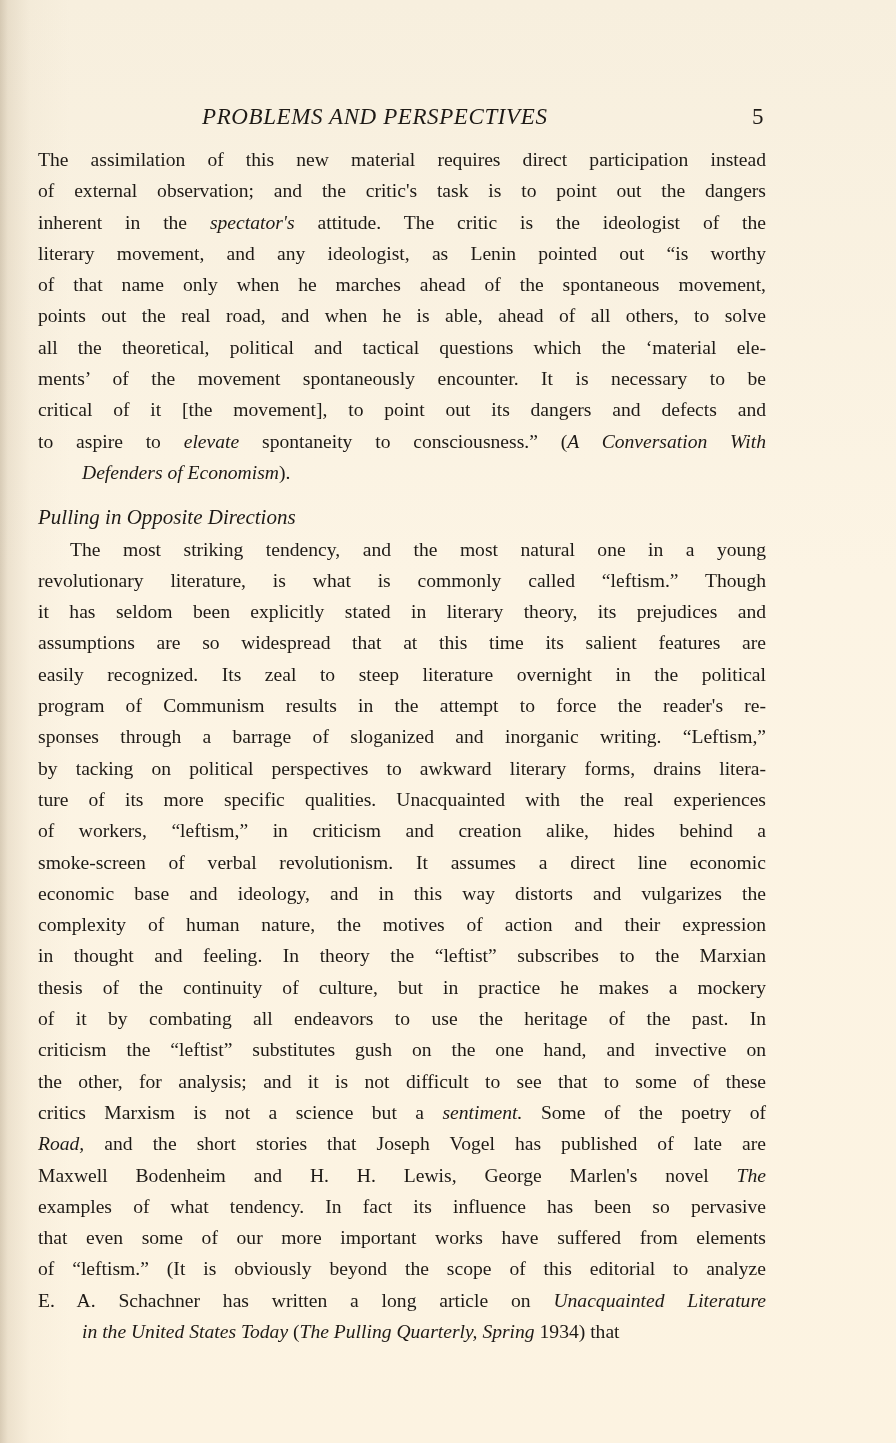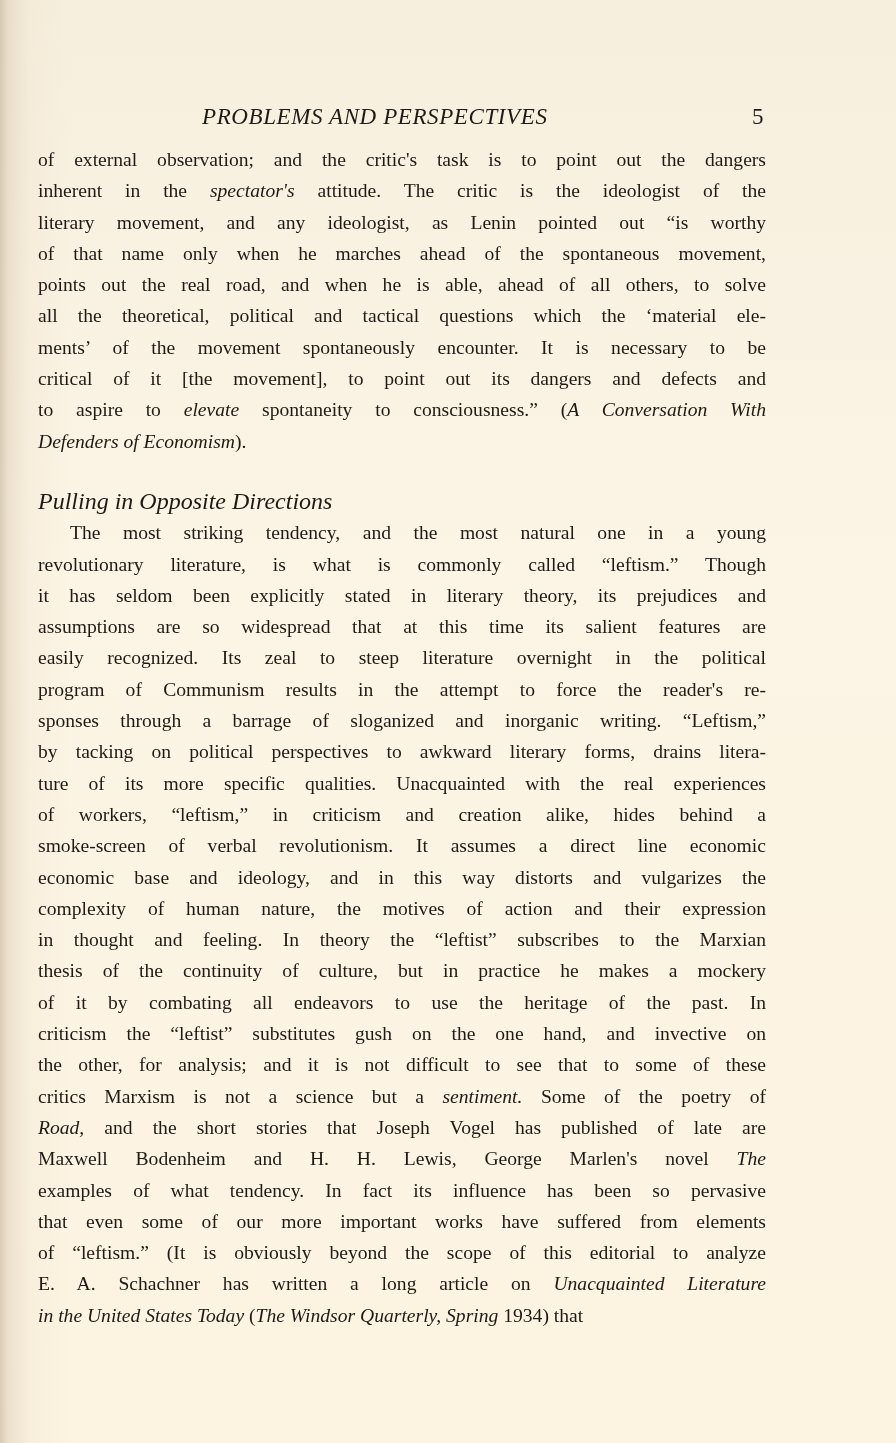--- a/index.html
+++ b/index.html
@@ -60,44 +60,46 @@
     }
     .line {
       display: block;
       height: 31.3px;
       white-space: nowrap;
       text-align: justify;
       text-align-last: justify;
     }
     .line.last {
       text-align-last: left;
+      margin-left: 44px;
     }
     .line.indent {
       padding-left: 32px;
     }
     .section-heading {
       display: block;
       height: 31.3px;
       font-style: italic;
-      margin-top: 29px;
-      font-size: 24px;
+      margin-top: 14px;
+      font-size: 21px;
     }
     em { font-style: italic; }
   </style>
 </head>
 <body>
 
 <div class="page">
   <div class="running-head">
     <span class="running-title">PROBLEMS AND PERSPECTIVES</span>
     <span class="page-number">5</span>
   </div>
 
   <div class="text-block">
     <div id="para1">
+        <span class="line">The assimilation of this new material requires direct participation instead</span>
         <span class="line">of external observation; and the critic's task is to point out the dangers</span>
         <span class="line">inherent in the <em>spectator's</em> attitude.  The critic is the ideologist of the</span>
         <span class="line">literary movement, and any ideologist, as Lenin pointed out “is worthy</span>
         <span class="line">of that name only when he marches ahead of the spontaneous movement,</span>
         <span class="line">points out the real road, and when he is able, ahead of all others, to solve</span>
         <span class="line">all the theoretical, political and tactical questions which the ‘material ele-</span>
         <span class="line">ments’ of the movement spontaneously encounter.  It is necessary to be</span>
         <span class="line">critical of it [the movement], to point out its dangers and defects and</span>
         <span class="line">to aspire to <em>elevate</em> spontaneity to consciousness.” (<em>A Conversation With</em></span>
         <span class="line last"><em>Defenders of Economism</em>).</span>
@@ -122,16 +124,16 @@
         <span class="line">of it by combating all endeavors to use the heritage of the past.  In</span>
         <span class="line">criticism the “leftist” substitutes gush on the one hand, and invective on</span>
         <span class="line">the other, for analysis; and it is not difficult to see that to some of these</span>
         <span class="line">critics Marxism is not a science but a <em>sentiment.</em>  Some of the poetry of</span>
         <span class="line"><em>Road,</em> and the short stories that Joseph Vogel has published of late are</span>
         <span class="line">Maxwell Bodenheim and H. H. Lewis, George Marlen's novel <em>The</em></span>
         <span class="line">examples of what tendency.  In fact its influence has been so pervasive</span>
         <span class="line">that even some of our more important works have suffered from elements</span>
         <span class="line">of “leftism.”  (It is obviously beyond the scope of this editorial to analyze</span>
         <span class="line">E. A. Schachner has written a long article on <em>Unacquainted Literature</em></span>
-        <span class="line last"><em>in the United States Today</em> (<em>The Windsor Quarterly, Spring</em> 1934) that</span>
+        <span class="line last"><em>in the United States Today</em> (<em>The Pulling Quarterly, Spring</em> 1934) that</span>
       </div>
   </div>
 </div>
 
 </body></html>

